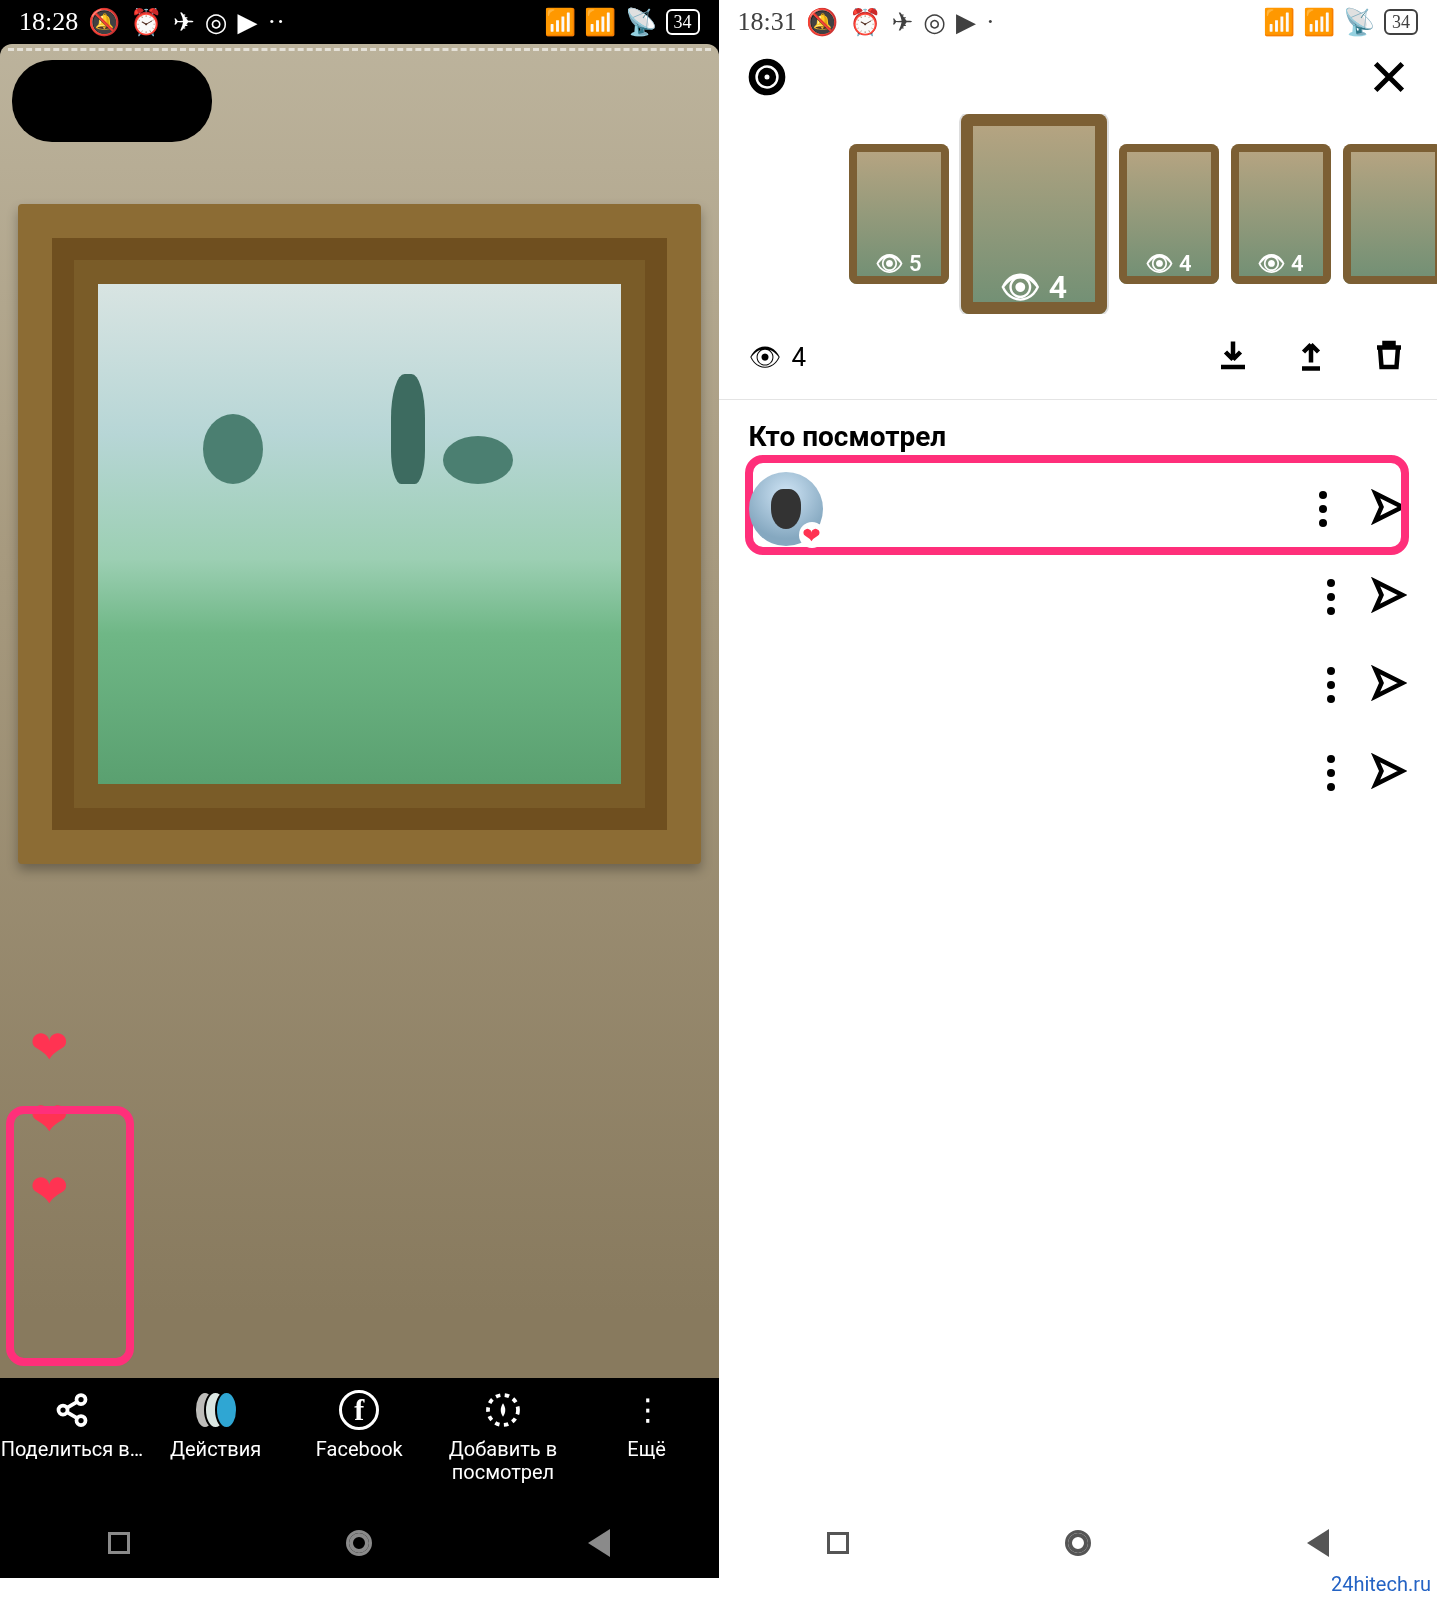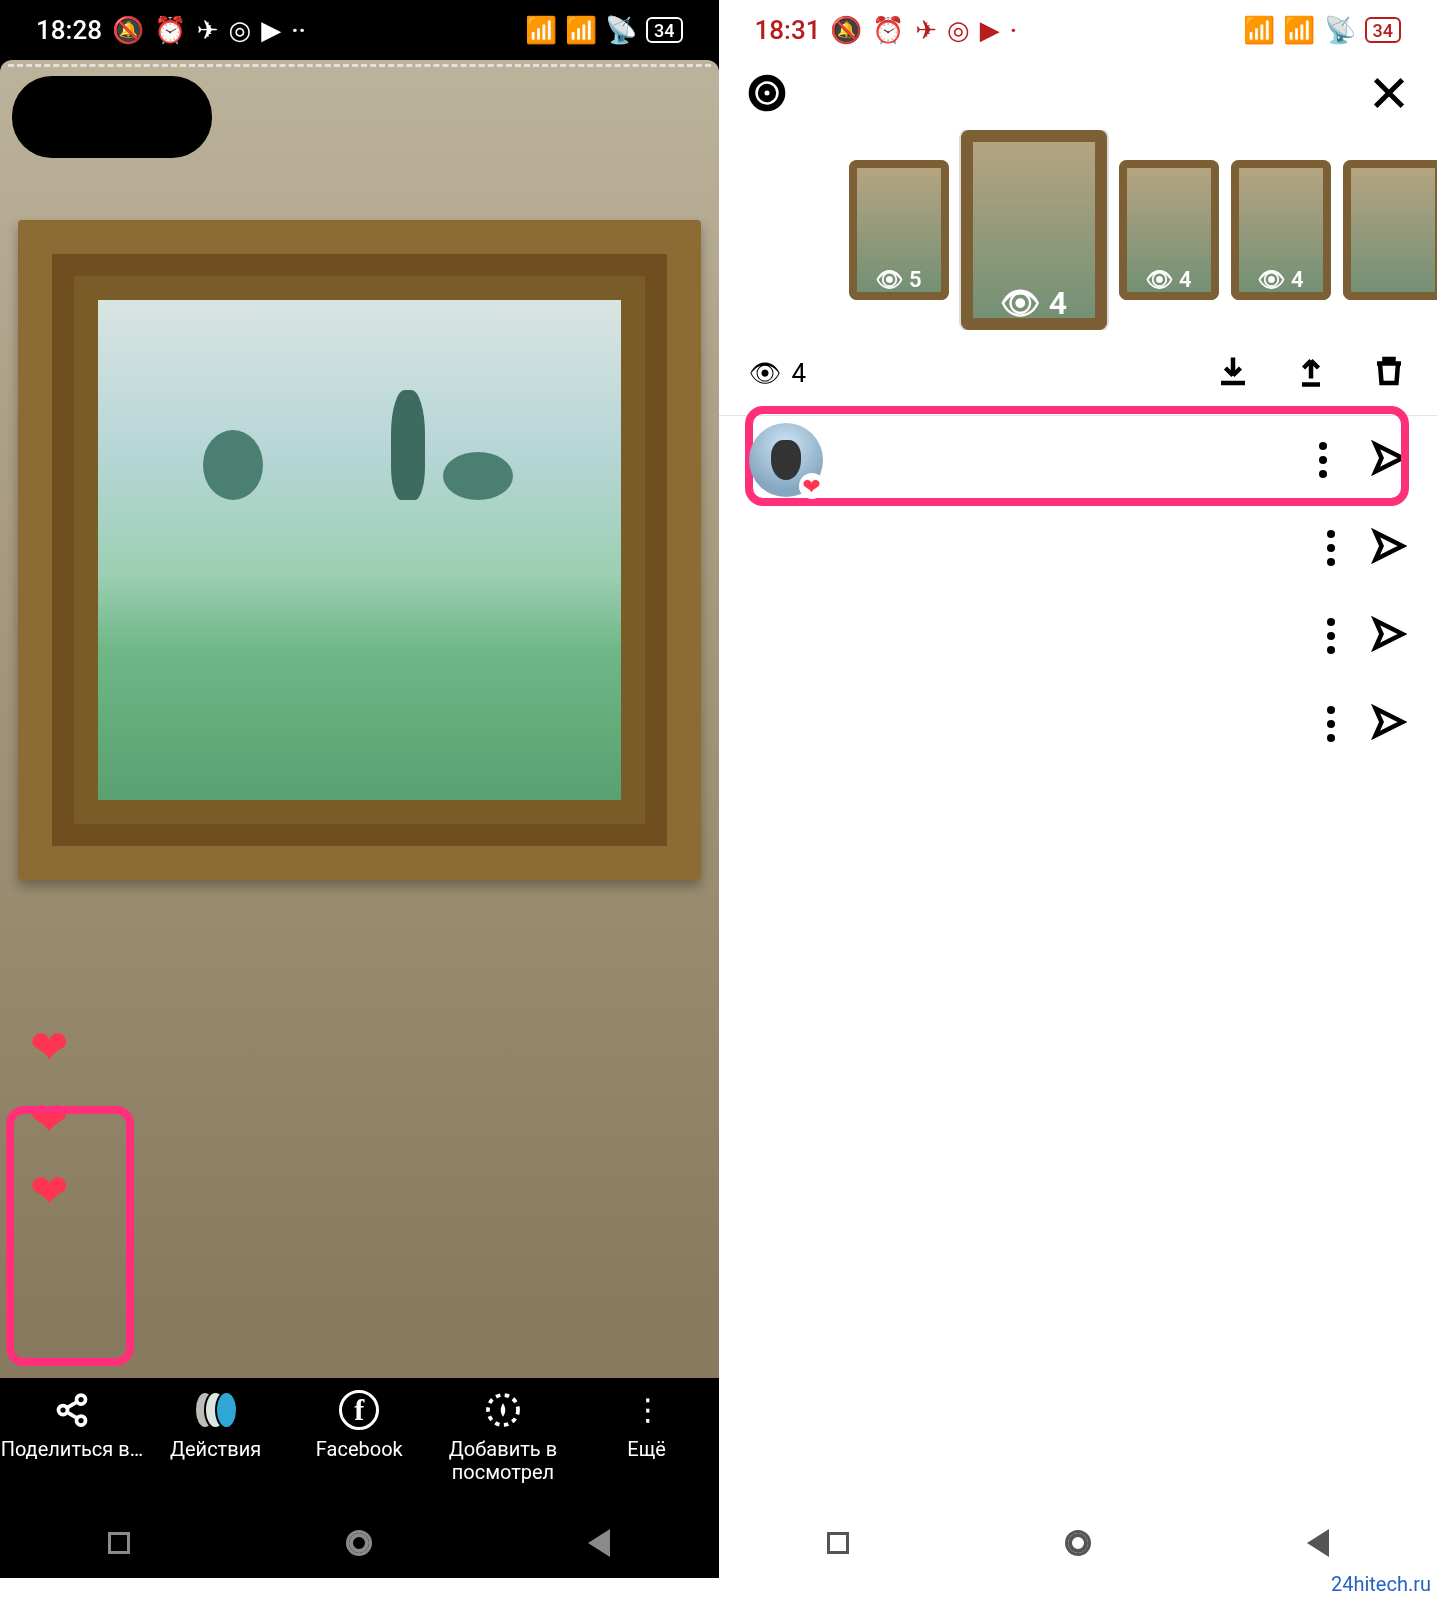--- a/index.html
+++ b/index.html
@@ -15,31 +15,32 @@
   .phone {
     width: 50%;
     height: 100%;
     position: relative;
     display: flex;
     flex-direction: column;
   }
   
   .phone-left { background: #000; color: #fff; }
   .statusbar {
-    height: 60px;
+    height: 44px;
     display: flex;
     align-items: center;
     justify-content: space-between;
-    padding: 0 36px;
+    padding: 0 19px;
     font-size: 26px;
     font-weight: 500;
+    font-family: Liberation Serif, serif;
   }
   .statusbar .sb-left { display: flex; align-items: center; gap: 10px; }
   .statusbar .sb-right { display: flex; align-items: center; gap: 8px; }
-  .phone-right .statusbar { color: #b91c1c; }
+  .phone-right .statusbar { color: #404040; }
   .batt {
     border: 2px solid currentColor;
     border-radius: 6px;
     padding: 0 6px;
     font-size: 18px;
     height: 26px;
     display: inline-flex;
     align-items: center;
   }
   .story-area {
@@ -374,20 +375,21 @@
             </svg>
         </span>
         <span>
           <svg viewBox="0 0 24 24">
               <path d="M4 7h16M9 7V4h6v3M6 7l1 13h10l1-13"></path>
             </svg>
         </span>
       </div>
     </div>
 
+    <div class="section-title">Кто посмотрел</div>
 
     <div class="viewer-list">
       <div class="viewer-row first">
         <div class="highlight-box hl-right"></div>
         <div class="avatar">
           <div class="person-dot"></div>
           <span class="heart-badge">❤</span>
         </div>
         <div class="viewer-right">
           <div class="kebab">

